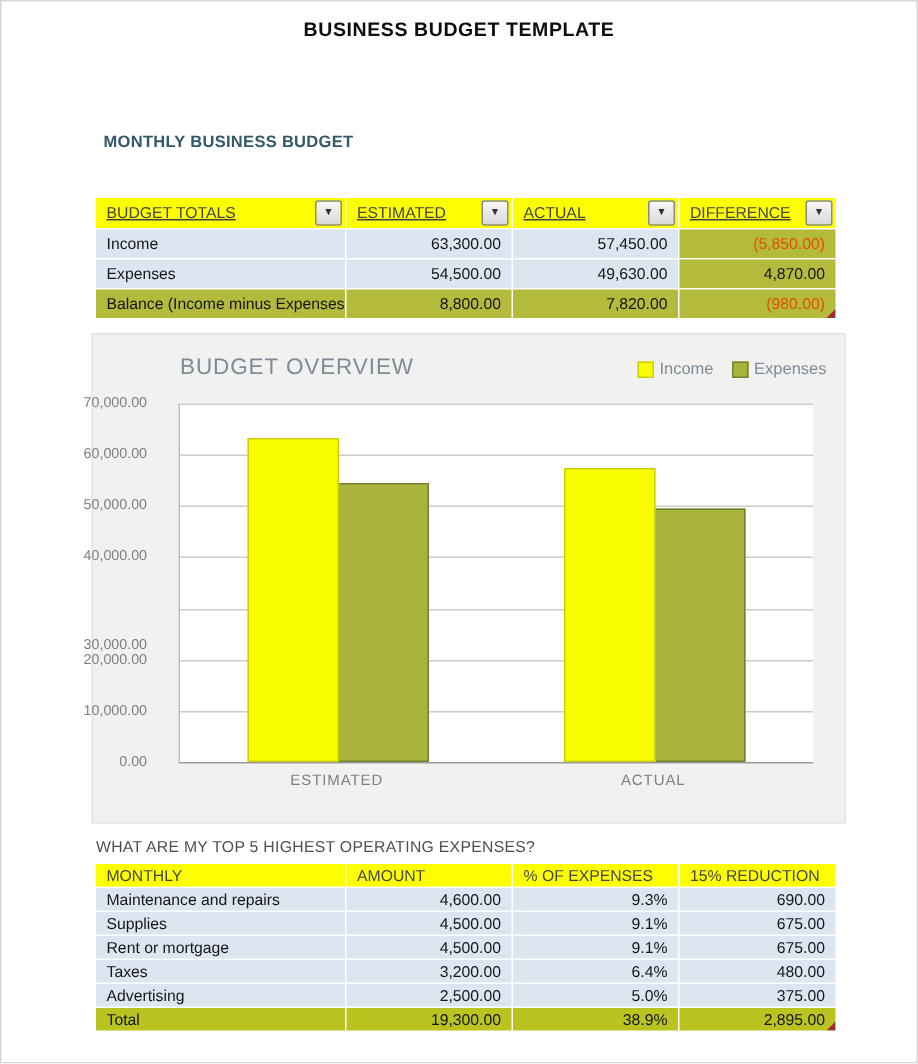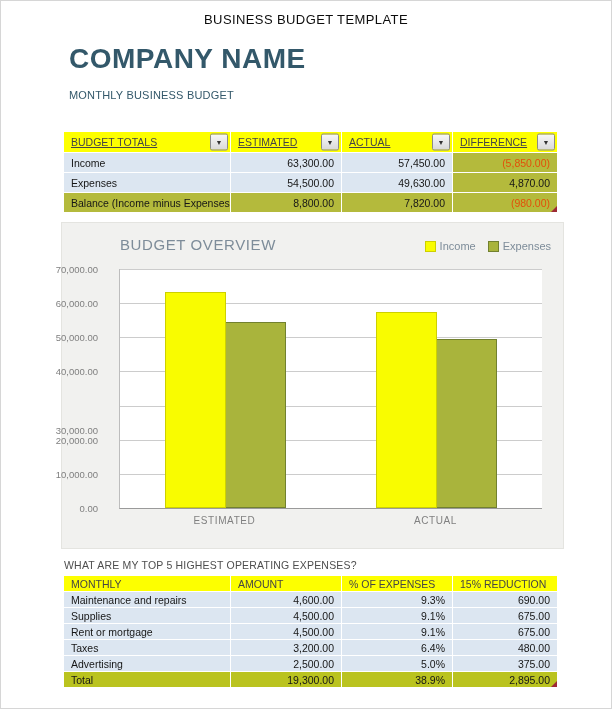--- a/index.html
+++ b/index.html
@@ -1,24 +1,24 @@
 <!DOCTYPE html>
 <html><head>
 <meta charset="utf-8">
 <style>
   html,body{margin:0;padding:0;background:#ffffff;}
   .page{position:relative;width:612px;height:709px;background:#ffffff;
         border:1px solid #d6d6d6;box-sizing:border-box;overflow:hidden;
         font-family:"Liberation Sans",sans-serif;}
   
   .doc-title{position:absolute;top:11px;left:0;right:0;text-align:center;
-             font-size:13px;font-weight:normal;color:#0d0d0d;letter-spacing:.4px;}
+             font-size:13px;font-weight:bold;color:#0d0d0d;letter-spacing:.4px;}
   .company-name{position:absolute;top:42px;left:68px;font-size:28px;font-weight:bold;
                 color:#33586a;letter-spacing:.5px;}
-  .subtitle{position:absolute;top:88px;left:68px;font-size:11px;font-weight:normal;
+  .subtitle{position:absolute;top:88px;left:68px;font-size:11px;font-weight:bold;
             color:#33586a;letter-spacing:.2px;}
   
   table{border-collapse:separate;border-spacing:1px;table-layout:fixed;}
   .budget-table{position:absolute;top:130px;left:62px;width:490px;font-size:10.5px;}
   .expenses-table{position:absolute;top:574px;left:62px;width:490px;font-size:10.5px;}
   th{background:#fdff00;text-align:left;font-weight:400;color:#454545;
      padding:0 22px 0 7px;position:relative;white-space:nowrap;overflow:hidden;}
   .budget-table th{height:20px;text-decoration:underline;}
   .expenses-table th{height:15px;padding-right:7px;}
   td{background:#dce6f1;color:#161616;padding:0 7px;white-space:nowrap;overflow:hidden;}
@@ -66,21 +66,20 @@
   
   .expenses-heading{position:absolute;top:558px;left:63px;font-size:10.5px;
                     color:#4e4e4e;letter-spacing:.2px;}
 </style>
 </head>
 <body>
 
 <div class="page">
 
   <div class="doc-title">BUSINESS BUDGET TEMPLATE</div>
-  <div class="company-name">COMPANY NAME</div>
   <div class="subtitle">MONTHLY BUSINESS BUDGET</div>
 
   <table class="budget-table">
     <colgroup>
         <col style="width:166px">
         <col style="width:110px">
         <col style="width:110px">
         <col style="width:104px">
       </colgroup>
     <thead>

